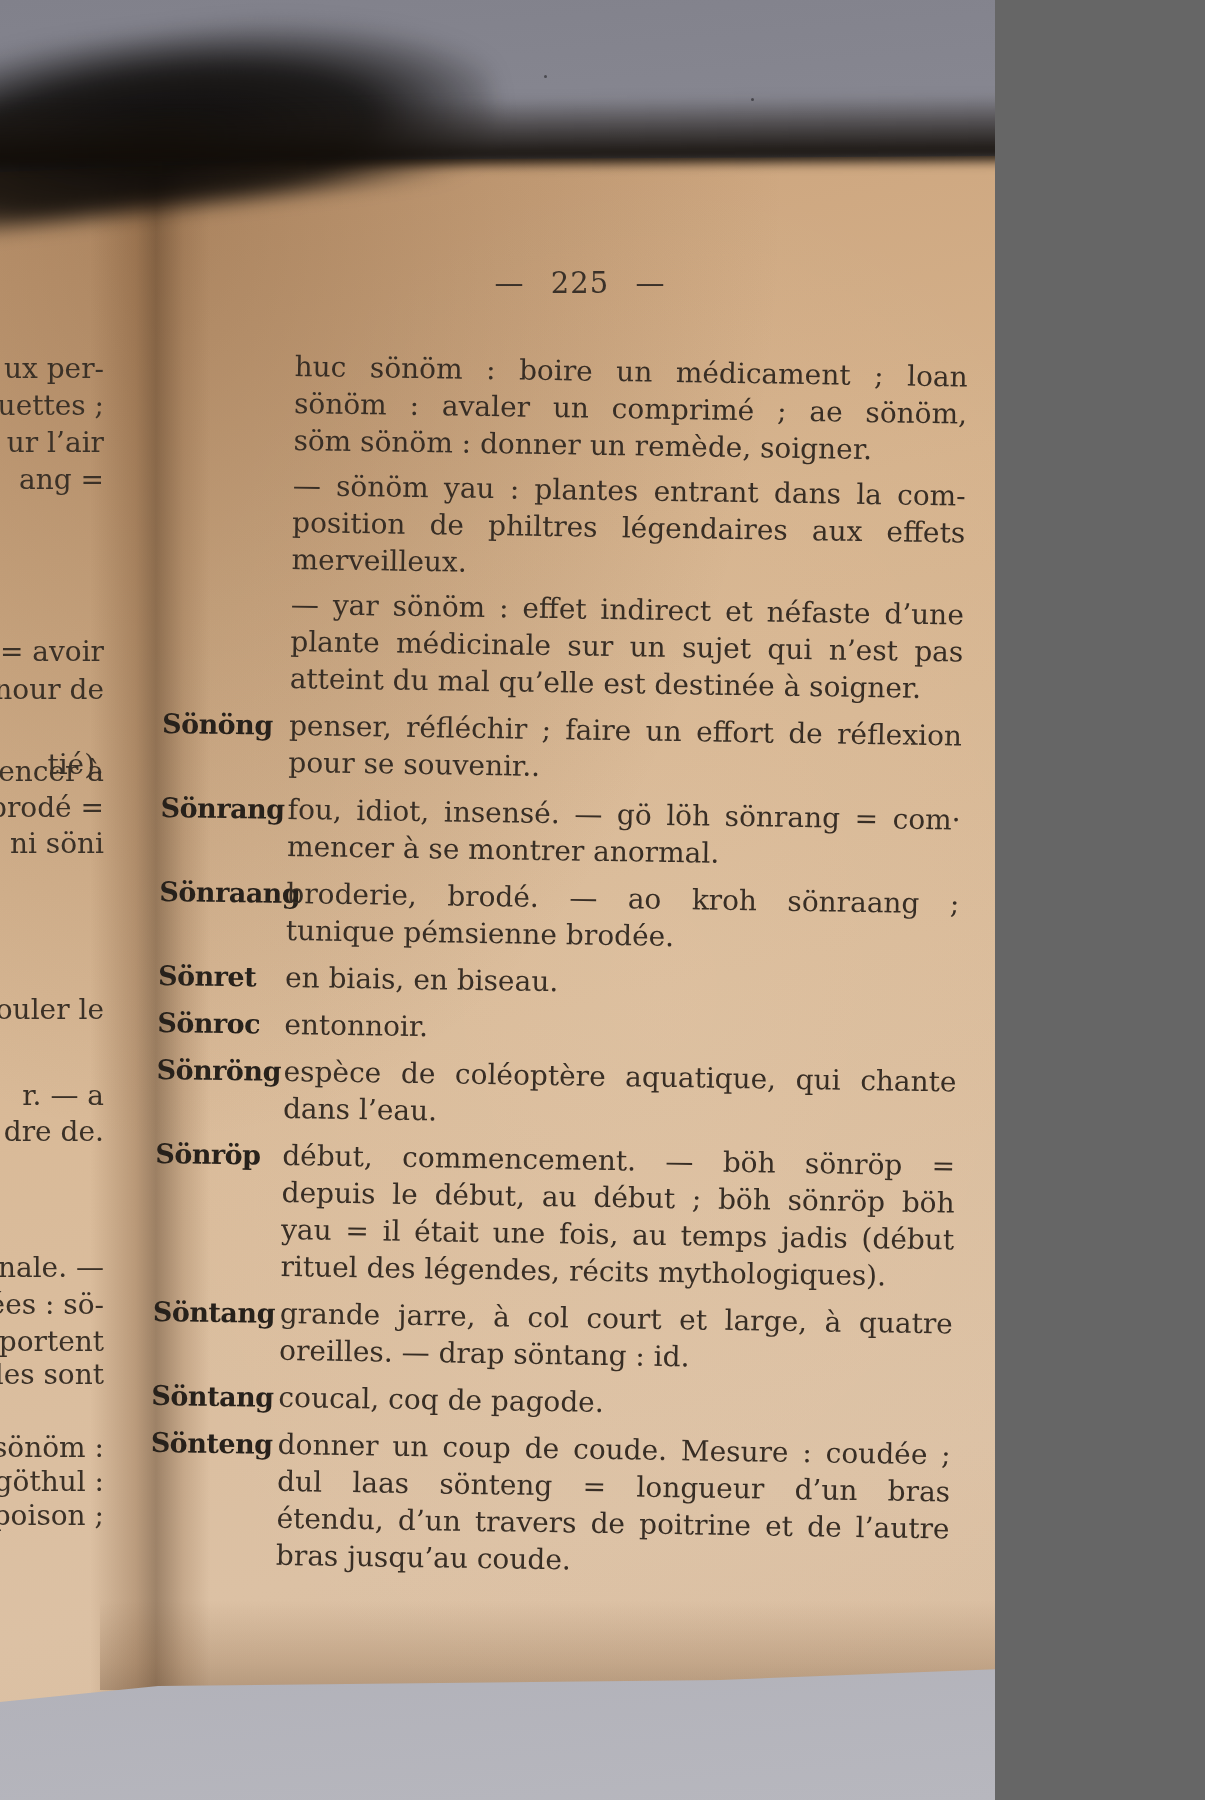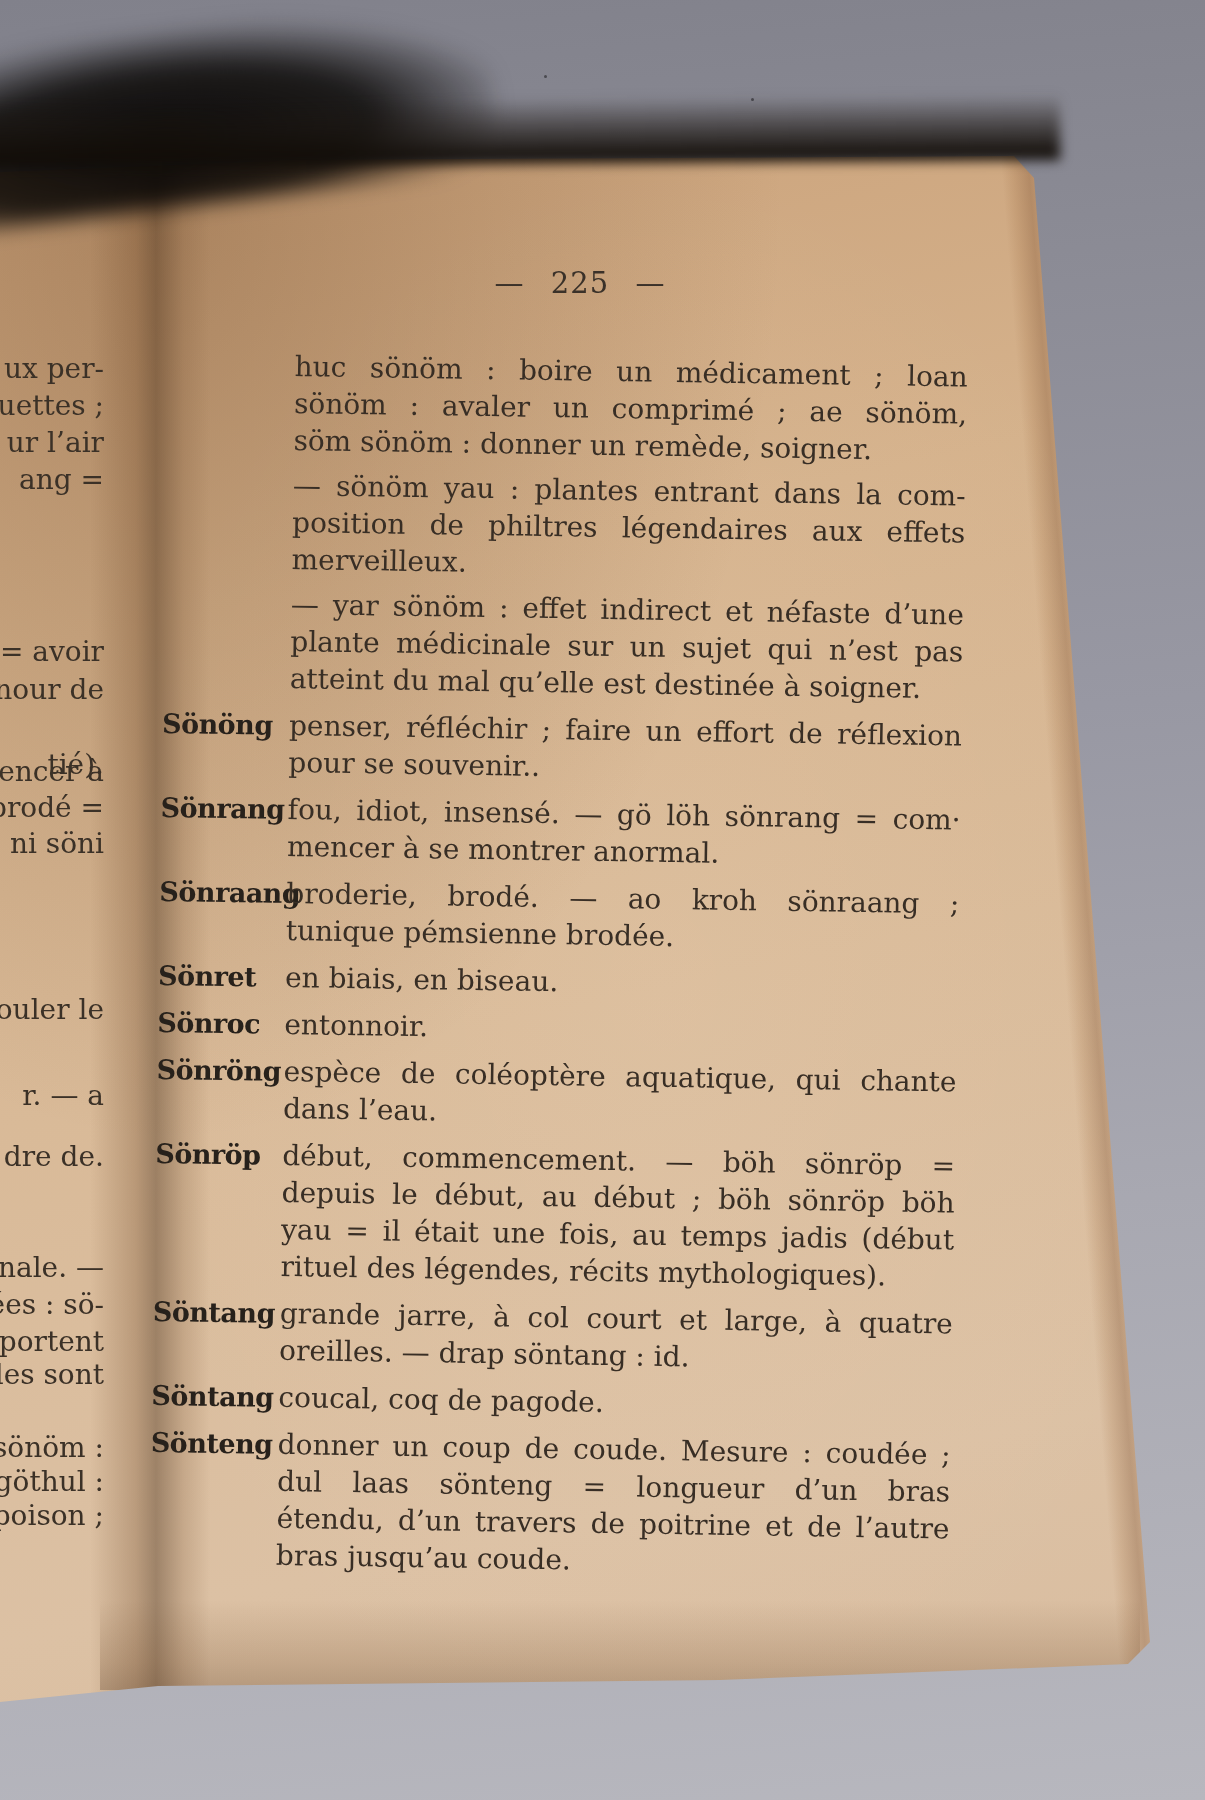--- a/index.html
+++ b/index.html
@@ -1,17 +1,17 @@
 <!DOCTYPE html>
 <html><head>
 <meta charset="utf-8">
 <style>
   html,body{margin:0;padding:0;background:#666;}
   .canvas{
-    position:relative;width:1205px;height:1800px;overflow:hidden;
+    position:relative;width:995px;height:1800px;overflow:hidden;
     background:linear-gradient(175deg,#81818b 0%,#8b8b95 18%,#9898a3 42%,#a8a8b1 68%,#b7b7be 100%);
     font-family:"DejaVu Serif","Liberation Serif",serif;
   }
   .dust{position:absolute;border-radius:50%;background:#4a4a50;}
   .shadow-corner{
     position:absolute;left:-95px;top:28px;width:590px;height:175px;
     background:radial-gradient(ellipse at 42% 62%,rgba(10,8,6,0.98) 0%,rgba(10,8,6,0.85) 45%,rgba(10,8,6,0) 75%);
     filter:blur(10px);transform:rotate(-7deg);z-index:3;
   }
   .shadow-band{
@@ -197,21 +197,21 @@
         <div class="fragment" style="top: 426px;">ur l’air</div>
         <div class="fragment" style="top: 463px;">ang =</div>
         <div class="fragment" style="top: 635px;">= avoir</div>
         <div class="fragment" style="top: 673px;">nour de</div>
         <div class="fragment" style="top: 715px; margin-top: 33px;">tié).</div>
         <div class="fragment" style="top: 755px;">encer à</div>
         <div class="fragment" style="top: 791px;">brodé =</div>
         <div class="fragment" style="top: 827px;">ni söni</div>
         <div class="fragment" style="top: 993px;">ouler le</div>
         <div class="fragment" style="top: 1079px;">r. — a</div>
-        <div class="fragment" style="top: 1140px;">dre de.</div>
+        <div class="fragment" style="top: 1115px;">dre de.</div>
         <div class="fragment" style="top: 1251px;">nale. —</div>
         <div class="fragment" style="top: 1288px;">ées : sö-</div>
         <div class="fragment" style="top: 1325px; padding-left: 14px;">portent</div>
         <div class="fragment" style="top: 1358px;">les sont</div>
         <div class="fragment" style="top: 1431px;">sönöm :</div>
         <div class="fragment" style="top: 1465px;">göthul :</div>
         <div class="fragment" style="top: 1499px;">poison ;</div>
       </div>
   </div>
 

